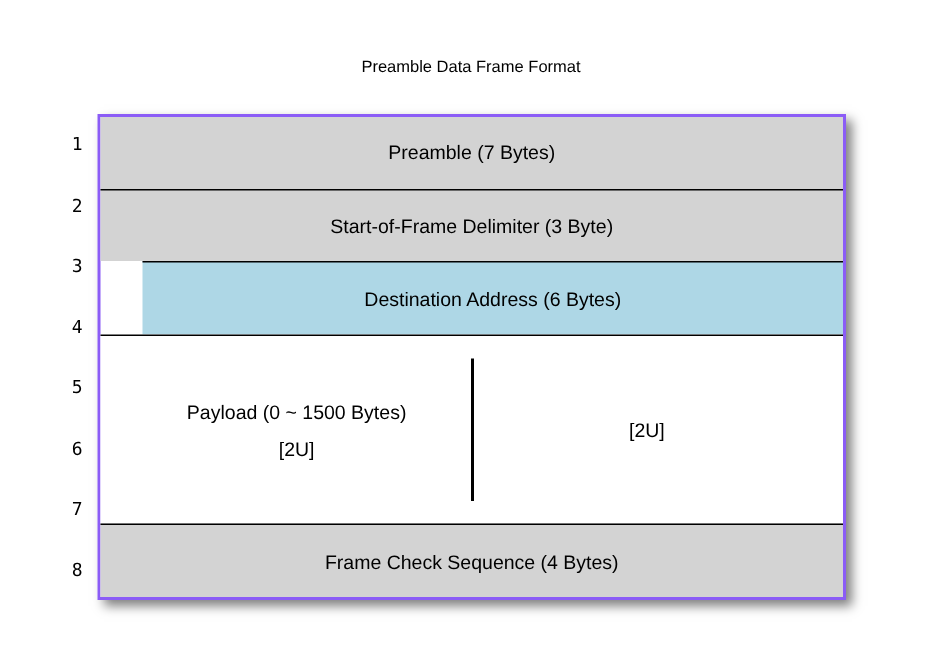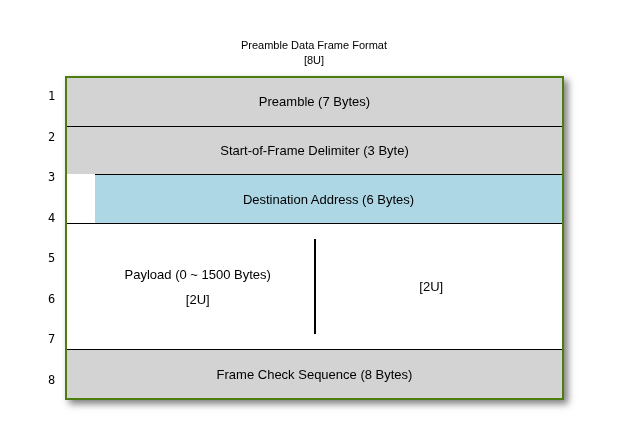--- a/index.html
+++ b/index.html
@@ -40,21 +40,21 @@
     font-size: 12px;
   }
   .numbers-col span {
     display: flex;
     align-items: center;
     justify-content: center;
   }
   .frame-table {
     width: 495px;
     height: 320px;
-    border: 2px solid #4d7c0f;
+    border: 2px solid #8b5cf6;
     box-shadow: 4px 4px 7px rgba(0, 0, 0, 0.5);
     display: flex;
     flex-direction: column;
     background: #ffffff;
   }
   .frame-row {
     flex: 1;
     display: flex;
     align-items: center;
     justify-content: center;
@@ -84,21 +84,20 @@
     border-left: 2px solid #000000;
   }
 </style>
 </head>
 <body>
 
 <div class="canvas">
 
   <div class="title-block">
     <div>Preamble Data Frame Format</div>
-    <div>[8U]</div>
   </div>
 
   <div class="frame-area">
 
     <div class="numbers-col">
       <span>1</span>
       <span>2</span>
       <span>3</span>
       <span>4</span>
       <span>5</span>
@@ -127,18 +126,18 @@
         <div class="merged-cell">
           <div>Payload (0 ~ 1500 Bytes)</div>
           <div>[2U]</div>
         </div>
         <div class="merged-cell right">
           <div>[2U]</div>
         </div>
       </div>
 
       <div class="frame-row" style="background: rgb(211, 211, 211);">
-        <span>Frame Check Sequence (8 Bytes)</span>
+        <span>Frame Check Sequence (4 Bytes)</span>
       </div>
 
     </div>
   </div>
 </div>
 
 </body></html>

